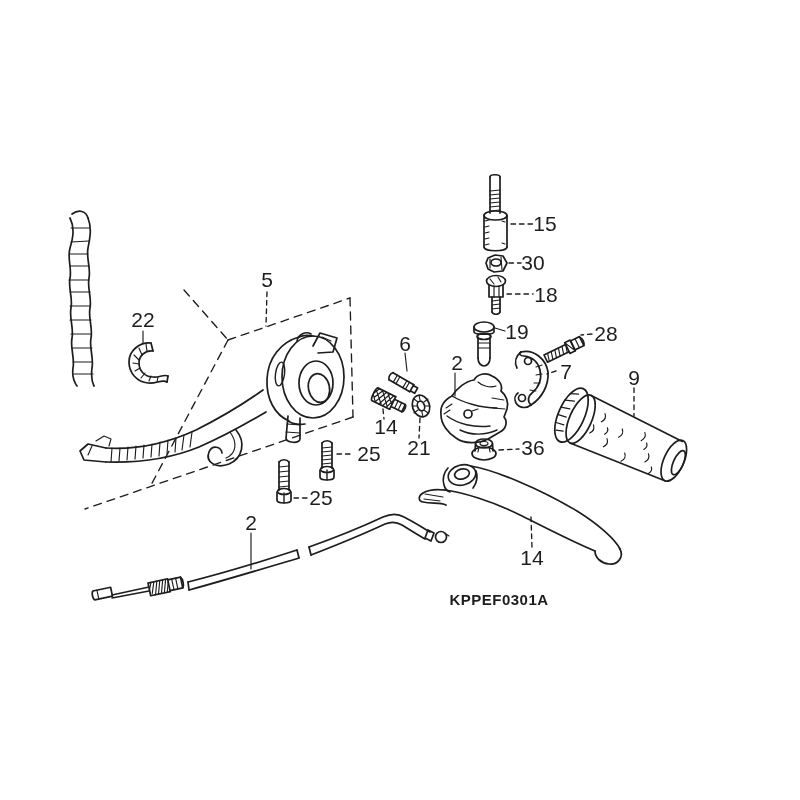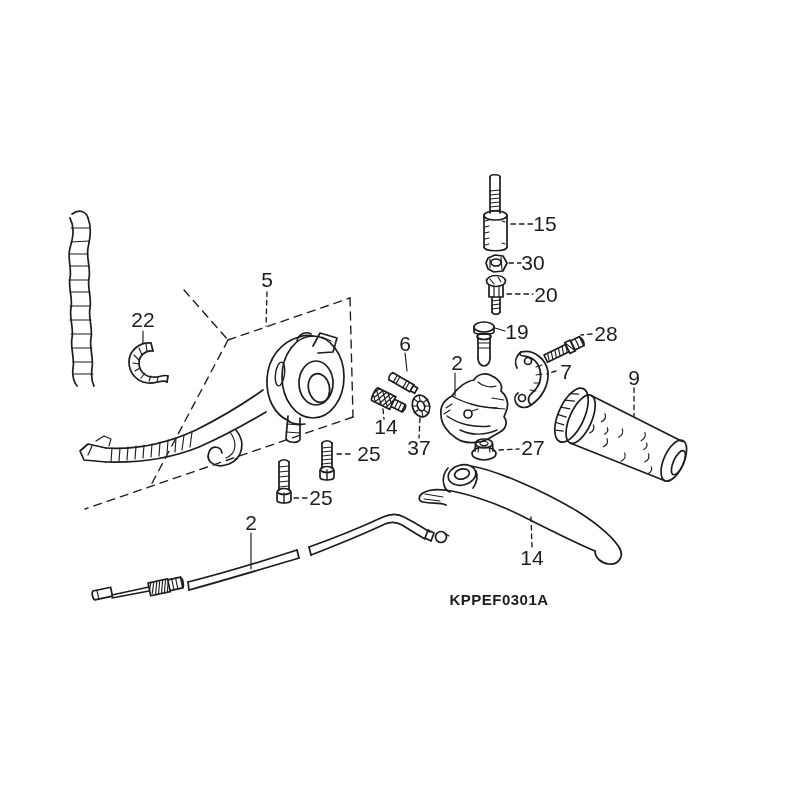--- a/index.html
+++ b/index.html
@@ -268,25 +268,25 @@
 
 <div class="callout" style="left:251px;top:523px">2</div>
 <div class="callout" style="left:267px;top:280px">5</div>
 <div class="callout" style="left:405px;top:344px">6</div>
 <div class="callout" style="left:566px;top:372px">7</div>
 <div class="callout" style="left:634px;top:378px">9</div>
 <div class="callout" style="left:457px;top:363px">2</div>
 <div class="callout" style="left:532px;top:558px">14</div>
 <div class="callout" style="left:386px;top:427px">14</div>
 <div class="callout" style="left:545px;top:224px">15</div>
-<div class="callout" style="left:546px;top:295px">20</div>
+<div class="callout" style="left:546px;top:295px">18</div>
 <div class="callout" style="left:517px;top:332px">19</div>
 <div class="callout" style="left:533px;top:263px">30</div>
-<div class="callout" style="left:419px;top:448px">37</div>
+<div class="callout" style="left:419px;top:448px">21</div>
 <div class="callout" style="left:143px;top:320px">22</div>
 <div class="callout" style="left:369px;top:454px">25</div>
 <div class="callout" style="left:321px;top:498px">25</div>
-<div class="callout" style="left:533px;top:448px">27</div>
+<div class="callout" style="left:533px;top:448px">36</div>
 <div class="callout" style="left:606px;top:334px">28</div>
 
 <div class="code" style="left:499px;top:584px">KPPEF0301A</div>
 
 </div>
 
 </body></html>

